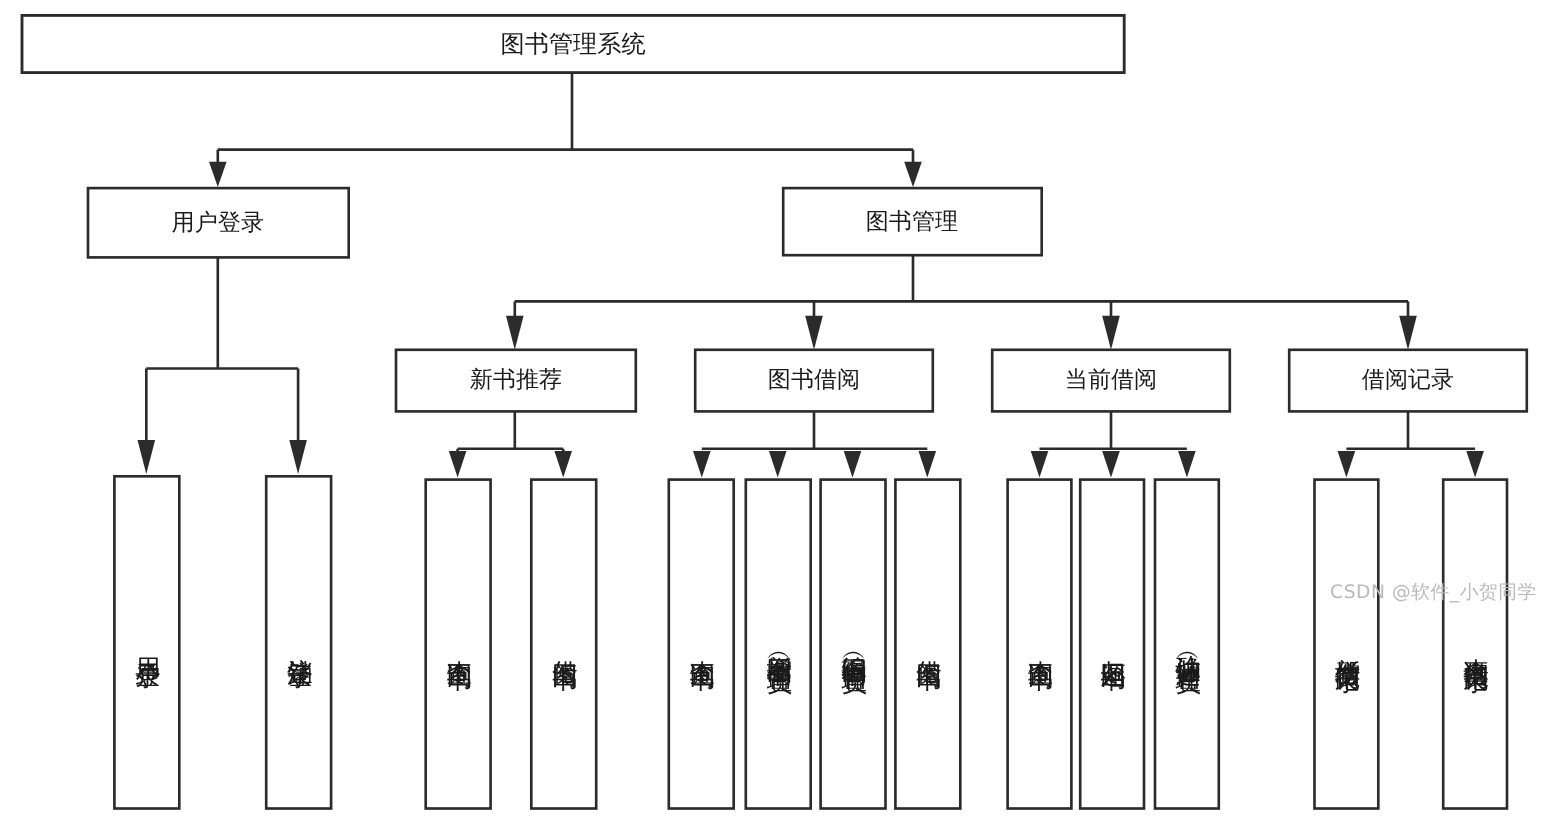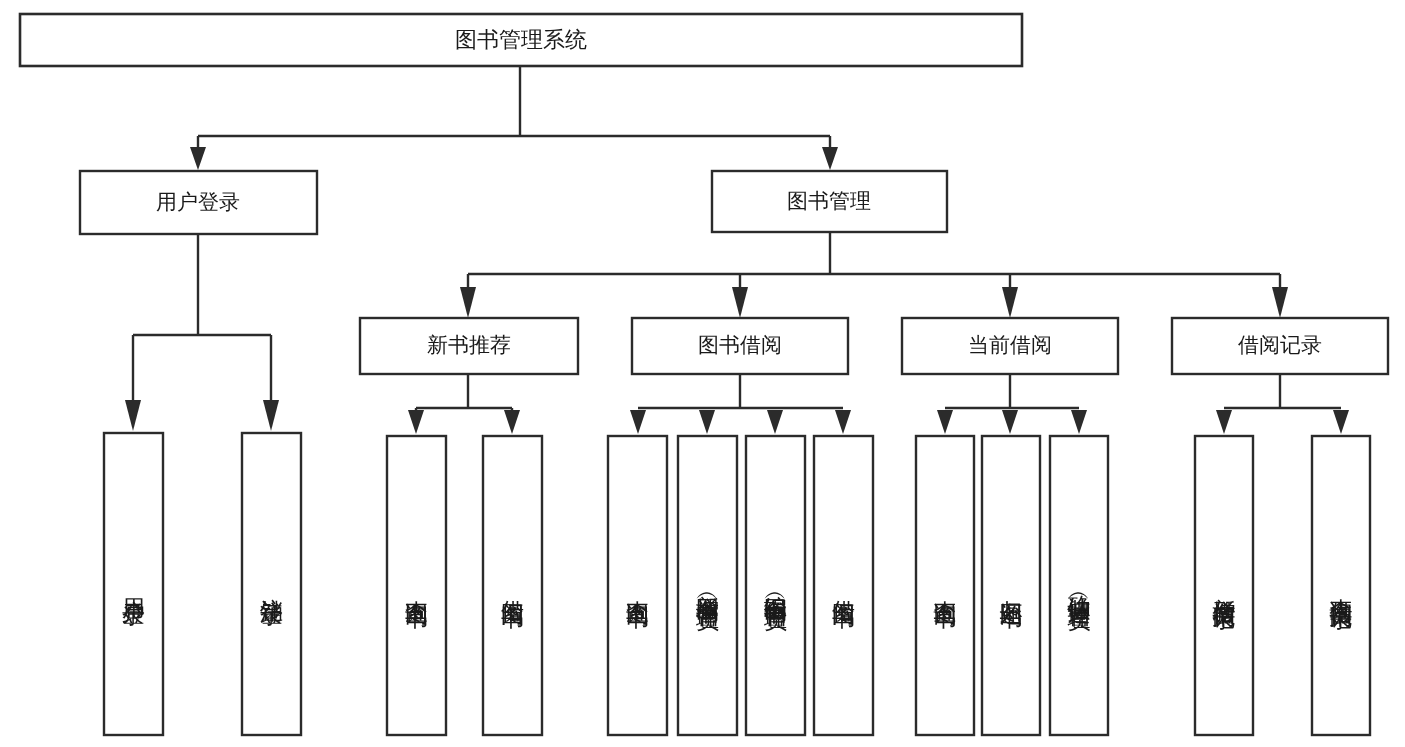--- a/index.html
+++ b/index.html
@@ -266,14 +266,15 @@
     <span class="leaf-label">确认归还（管理员）</span>
   </div>
 
   <div class="leaf-label-wrap" style="left:1195px; top:436px; width:58px; height:299px;">
     <span class="leaf-label">新增借阅记录</span>
   </div>
   <div class="leaf-label-wrap" style="left:1312px; top:436px; width:58px; height:299px;">
     <span class="leaf-label">查询借阅记录</span>
   </div>
 
+  <div id="watermark">CSDN @软件_小贺同学</div>
 
 </div>
 
 </body></html>

